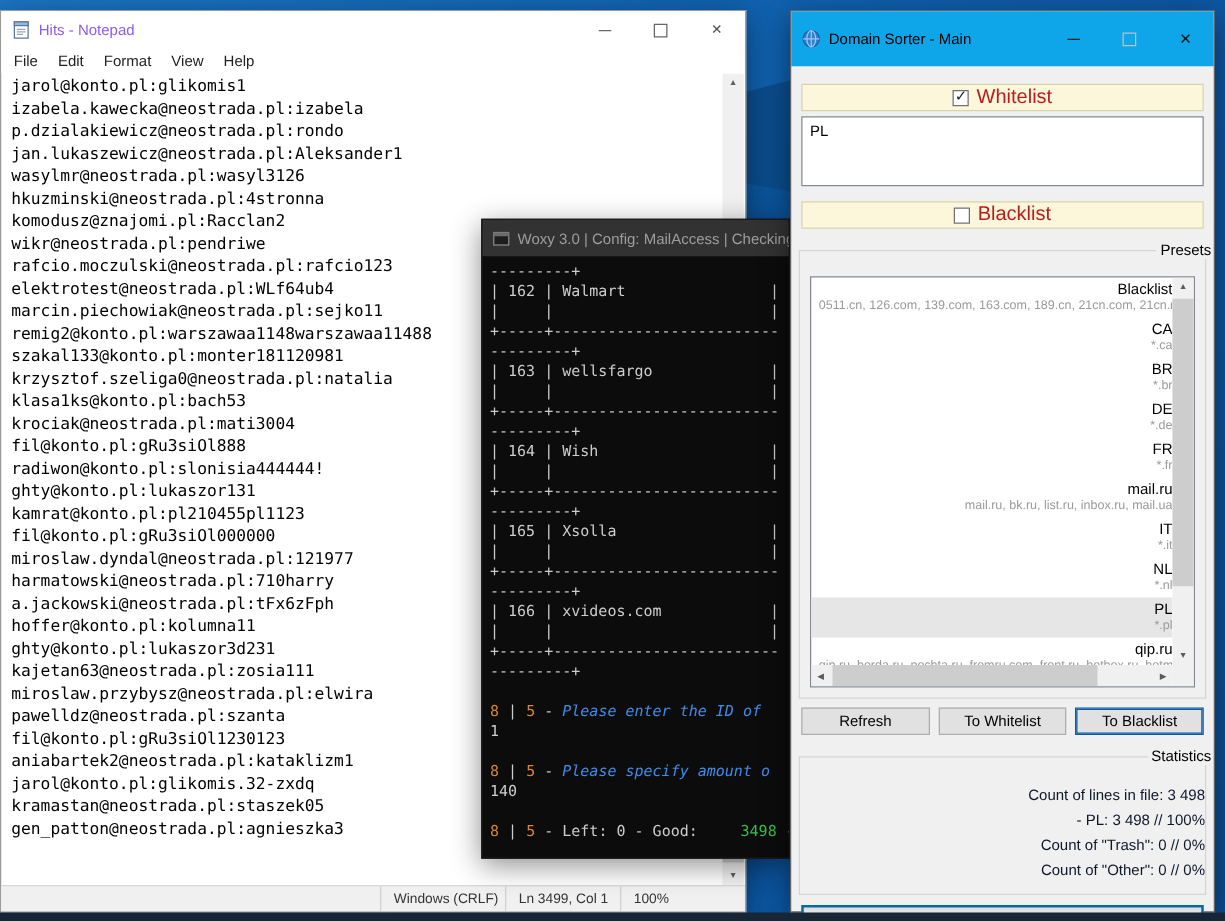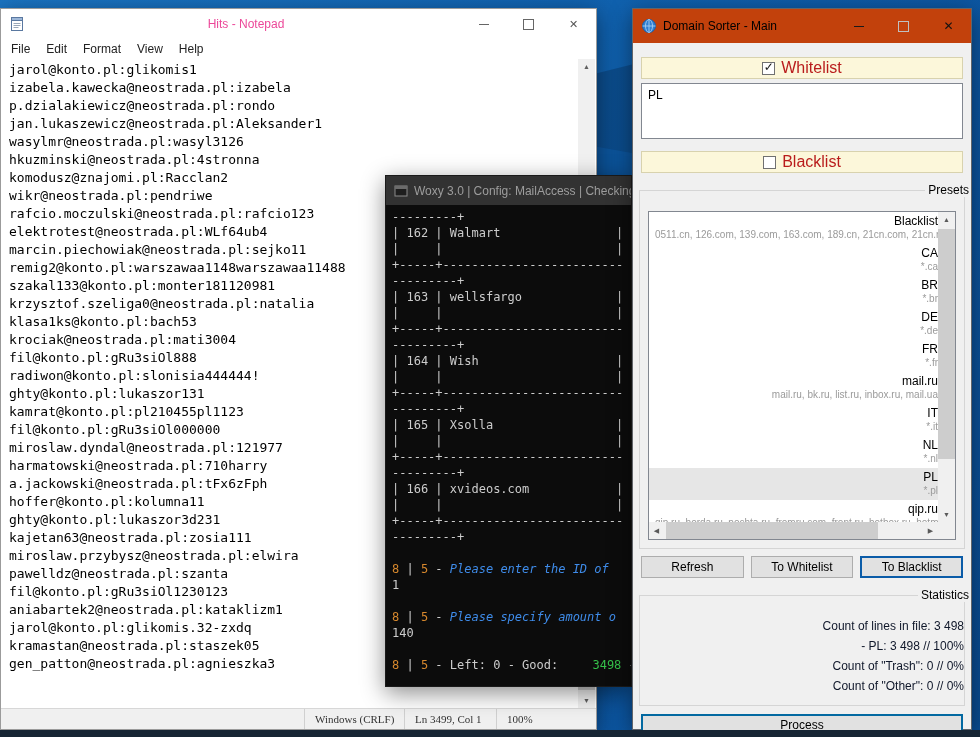--- a/index.html
+++ b/index.html
@@ -15,34 +15,34 @@
   .taskbar{position:absolute;left:0;bottom:0;width:980px;height:7px;background:#172534;z-index:10;}
 
   .window{position:absolute;box-shadow:0 6px 22px rgba(0,0,0,.45);box-sizing:border-box;}
 
   
   .notepad{left:0;top:8px;width:597px;height:722px;background:#fff;border:1px solid #9b9b9b;
     display:flex;flex-direction:column;z-index:1;}
   .titlebar{height:30px;display:flex;align-items:center;background:#fff;flex:0 0 auto;}
   .tb-icon{margin-left:8px;display:flex;align-items:center;}
   .tb-title{font-size:12px;margin-left:6px;flex:1;white-space:nowrap;overflow:hidden;}
-  .np-title{color:#ec4899;text-align:center;}
+  .np-title{color:#8b5cf6;}
   .caption-btns{display:flex;height:100%;flex:0 0 auto;}
   .cap-btn{width:45px;height:100%;display:flex;align-items:center;justify-content:center;}
   .glyph-min{width:10px;height:1px;background:#666;display:block;}
   .glyph-max{width:9px;height:9px;border:1px solid #666;display:block;}
   .glyph-max.disabled{border-color:#c0c0c0;}
   .glyph-close{font-size:11px;color:#555;line-height:1;}
   .menubar{height:20px;display:flex;align-items:center;background:#fff;font-size:12px;
     color:#222;flex:0 0 auto;padding-left:2px;}
   .menu-item{padding:3px 8px;}
   .np-text{flex:1;margin:0;padding:2px 0 0 8px;overflow:hidden;
     font-family:"DejaVu Sans Mono",monospace;font-size:13px;line-height:18px;color:#000;}
   .np-status{height:20px;flex:0 0 auto;background:#f0f0f0;border-top:1px solid #d7d7d7;
-    display:flex;align-items:center;font-size:11px;color:#333;font-family:Liberation Serif, serif;}
+    display:flex;align-items:center;font-size:11px;color:#333;}
   .seg{height:100%;display:flex;align-items:center;padding-left:10px;border-left:1px solid #d0d0d0;
     white-space:nowrap;box-sizing:border-box;}
   .seg.grow{flex:1;border-left:none;}
   .seg.enc{width:100px;}
   .seg.pos{width:92px;}
   .seg.zoom{width:100px;}
   .np-scroll{position:absolute;right:1px;top:50px;bottom:21px;width:17px;background:#f0f0f0;}
   .np-scroll .arr{height:15px;display:flex;align-items:center;justify-content:center;
     font-size:7px;color:#606060;}
   .np-scroll .arr.down{position:absolute;bottom:0;left:0;right:0;}
@@ -58,21 +58,21 @@
   .console pre{margin:0;font:inherit;}
   .console-line{white-space:pre;height:16px;}
   .c-text{color:#cccccc;}
   .c-orange{color:#d7882d;}
   .c-blue{color:#3f8cea;font-style:italic;}
   .c-green{color:#35c04a;margin-left:27px;}
 
   
   .sorter{left:632px;top:8px;width:340px;height:722px;background:#f0f0f0;border:1px solid #62656a;z-index:3;
     display:flex;flex-direction:column;}
-  .sorter-titlebar{height:34px;background:#c2410c;display:flex;align-items:center;flex:0 0 auto;}
+  .sorter-titlebar{height:44px;background:#0ea5e9;display:flex;align-items:center;flex:0 0 auto;}
   .sorter-title{color:#000;}
   .sorter .glyph-min{background:#1a1a1a;}
   .sorter .glyph-close{color:#111;font-size:12px;}
   .sorter-body{flex:1;position:relative;}
   .banner{margin:14px 8px 4px;height:22px;background:#fcf7da;border:1px solid #d8d2ae;
     display:flex;align-items:center;justify-content:center;gap:6px;box-sizing:border-box;}
   .banner.second{margin:12px 8px 0;}
   .checkbox{width:13px;height:13px;background:#fff;border:1px solid #707070;box-sizing:border-box;
     display:flex;align-items:center;justify-content:center;}
   .checkbox .check{font-size:12px;line-height:1;color:#1b1b1b;margin-top:-2px;}

